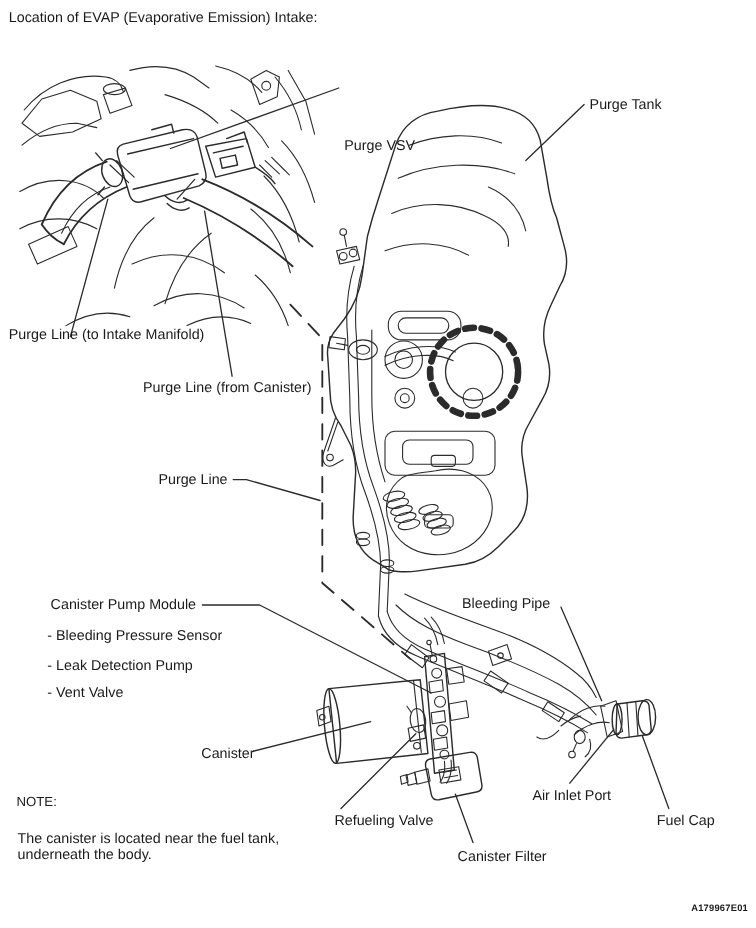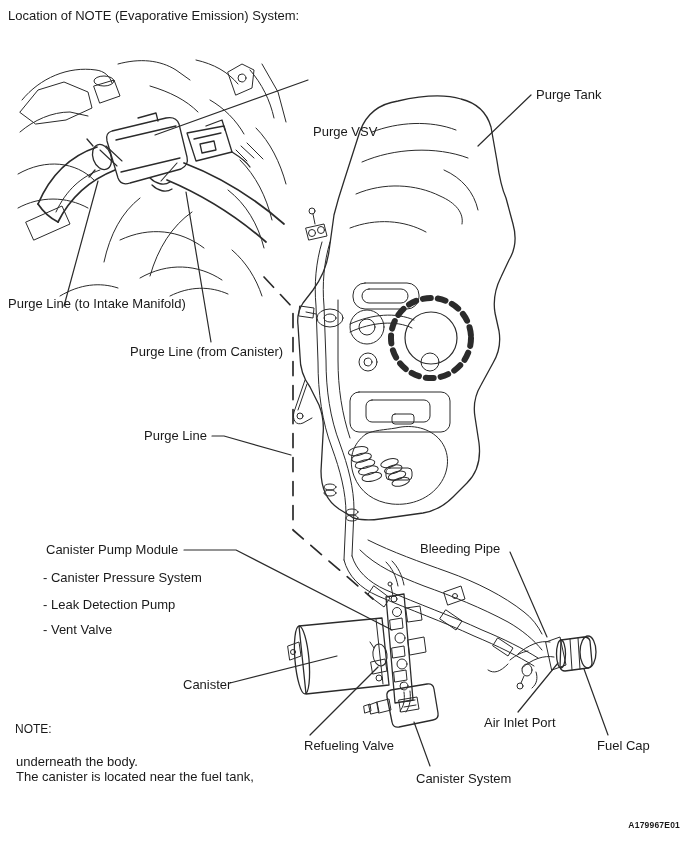--- a/index.html
+++ b/index.html
@@ -249,54 +249,54 @@
       <path d="M184,550 L236,550 L392,630"></path>
       <path d="M230,683 L337,656"></path>
       <path d="M510,552 L547,637"></path>
       <path d="M518,712 L558,663"></path>
       <path d="M608,735 L584,669"></path>
       <path d="M310,735 L378,667"></path>
       <path d="M430,766 L414,722"></path>
     </g>
   </svg>
 
-  <div class="lbl" style="left:8px;top:8px;">Location of NOTE (Evaporative Emission) System:</div>
+  <div class="lbl" style="left:8px;top:8px;">Location of EVAP (Evaporative Emission) Intake:</div>
 
   <div class="lbl" style="left:313px;top:80px;margin-top:44px;">Purge VSV</div>
 
   <div class="lbl" style="left:536px;top:87px;">Purge Tank</div>
 
   <div class="lbl" style="left:8px;top:296px;">Purge Line (to Intake Manifold)</div>
 
   <div class="lbl" style="left:130px;top:344px;">Purge Line (from Canister)</div>
 
   <div class="lbl" style="left:144px;top:428px;">Purge Line</div>
 
   <div class="lbl" style="left:46px;top:542px;">Canister Pump Module</div>
 
-  <div class="lbl" style="left:43px;top:570px;">- Canister Pressure System</div>
+  <div class="lbl" style="left:43px;top:570px;">- Bleeding Pressure Sensor</div>
 
   <div class="lbl" style="left:43px;top:597px;">- Leak Detection Pump</div>
 
   <div class="lbl" style="left:43px;top:622px;">- Vent Valve</div>
 
   <div class="lbl" style="left:183px;top:677px;">Canister</div>
 
   <div class="lbl" style="left:420px;top:541px;">Bleeding Pipe</div>
 
   <div class="lbl" style="left:484px;top:715px;">Air Inlet Port</div>
 
   <div class="lbl" style="left:597px;top:738px;">Fuel Cap</div>
 
   <div class="lbl" style="left:287px;top:738px;margin-left:17px;">Refueling Valve</div>
 
-  <div class="lbl" style="left:416px;top:771px;">Canister System</div>
+  <div class="lbl" style="left:416px;top:771px;">Canister Filter</div>
 
   <div class="lbl note-head" style="left:15px;top:722px;">NOTE:</div>
 
   <div class="lbl note-body" style="left:16px;top:754px;">
+    <div>The canister is located near the fuel tank,</div>
     <div>underneath the body.</div>
-    <div>The canister is located near the fuel tank,</div>
   </div>
 
   <div class="figid">A179967E01</div>
 
 </div>
 
 </body></html>

